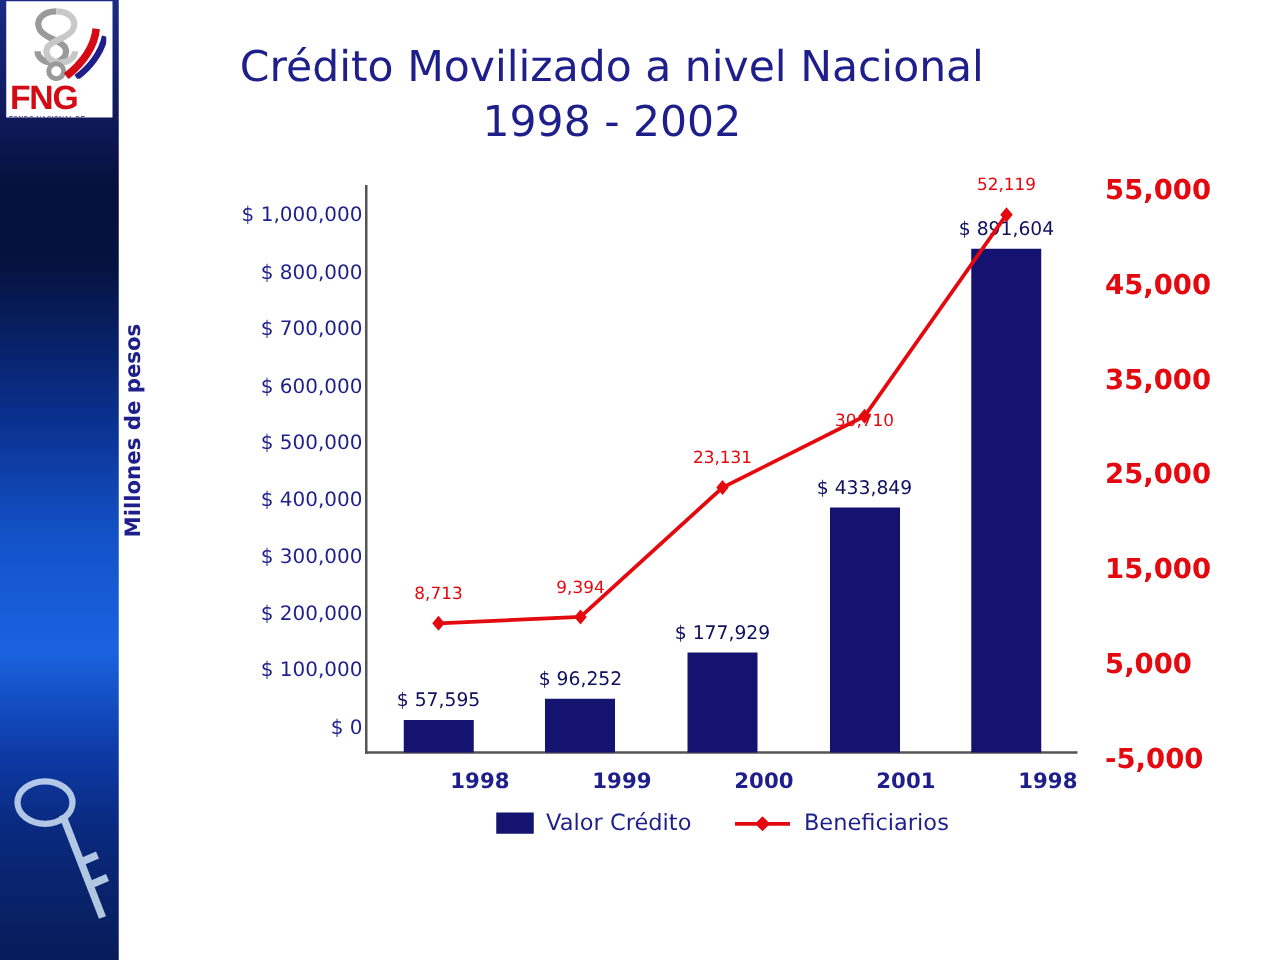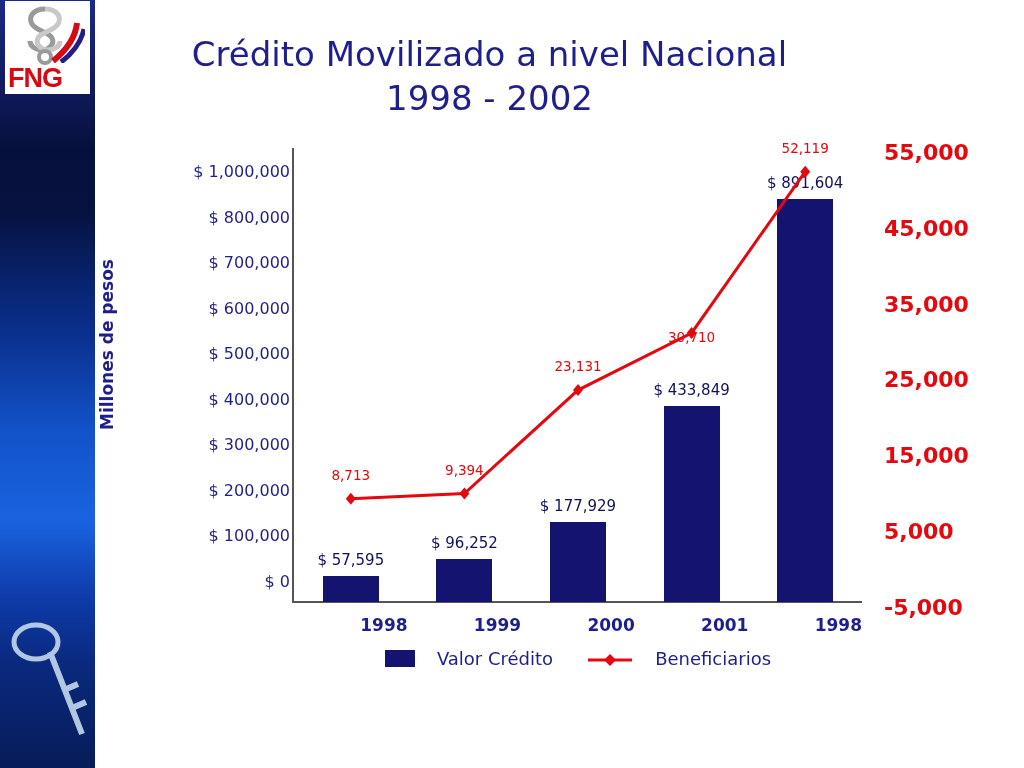--- a/index.html
+++ b/index.html
@@ -215,21 +215,21 @@
     left: 294px; top: 648px;
     width: 568px;
     display: flex;
     justify-content: center;
     align-items: center;
     gap: 34px;
     font-size: 18px;
     color: #1f1f8c;
     font-family: "DejaVu Sans", sans-serif;
   }
-  .legend-item { display: flex; align-items: center; gap: 22px; }
+  .legend-item { display: flex; align-items: center; gap: 10px; }
   .legend-swatch { width: 30px; height: 17px; background: #141470; }
   .legend-line { width: 46px; height: 16px; position: relative; }
 </style>
 </head>
 <body>
 
 <div class="sidebar">
   <div class="logo-box">
     <svg class="logo-mark" viewBox="0 0 60 62">
       <path d="M30 4 C18 4 13 12 17 19 C21 26 34 27 37 33 C40 39 34 45 27 45 C20 45 15 41 15 36" fill="none" stroke="#9a9a9a" stroke-width="5"></path>

